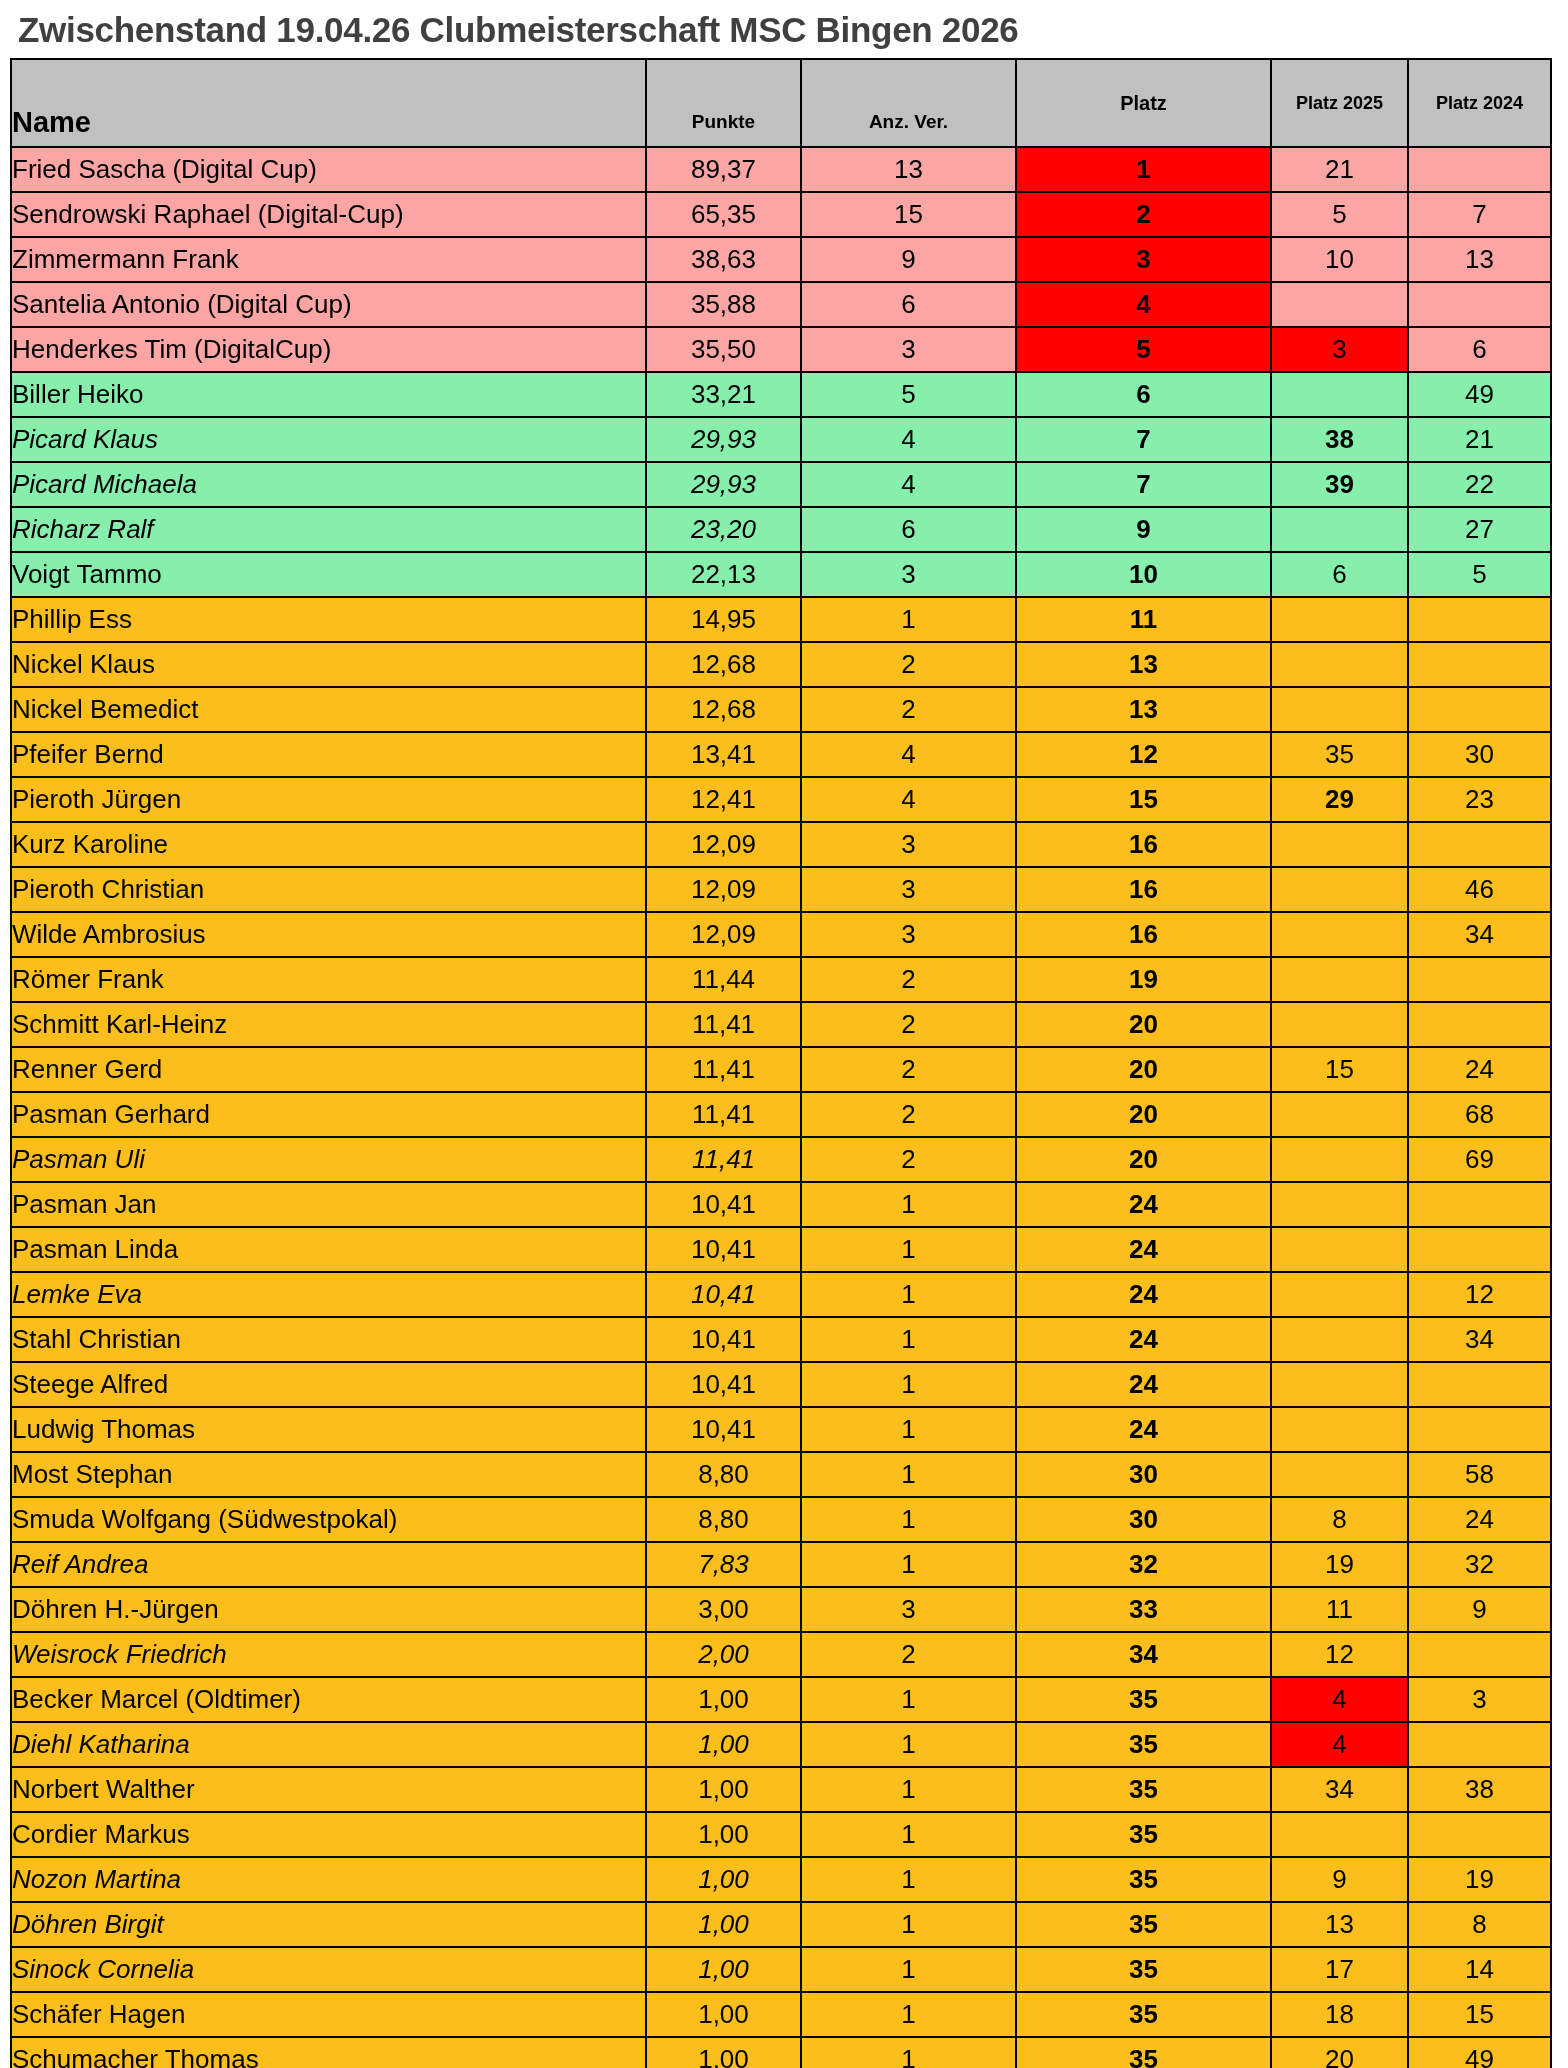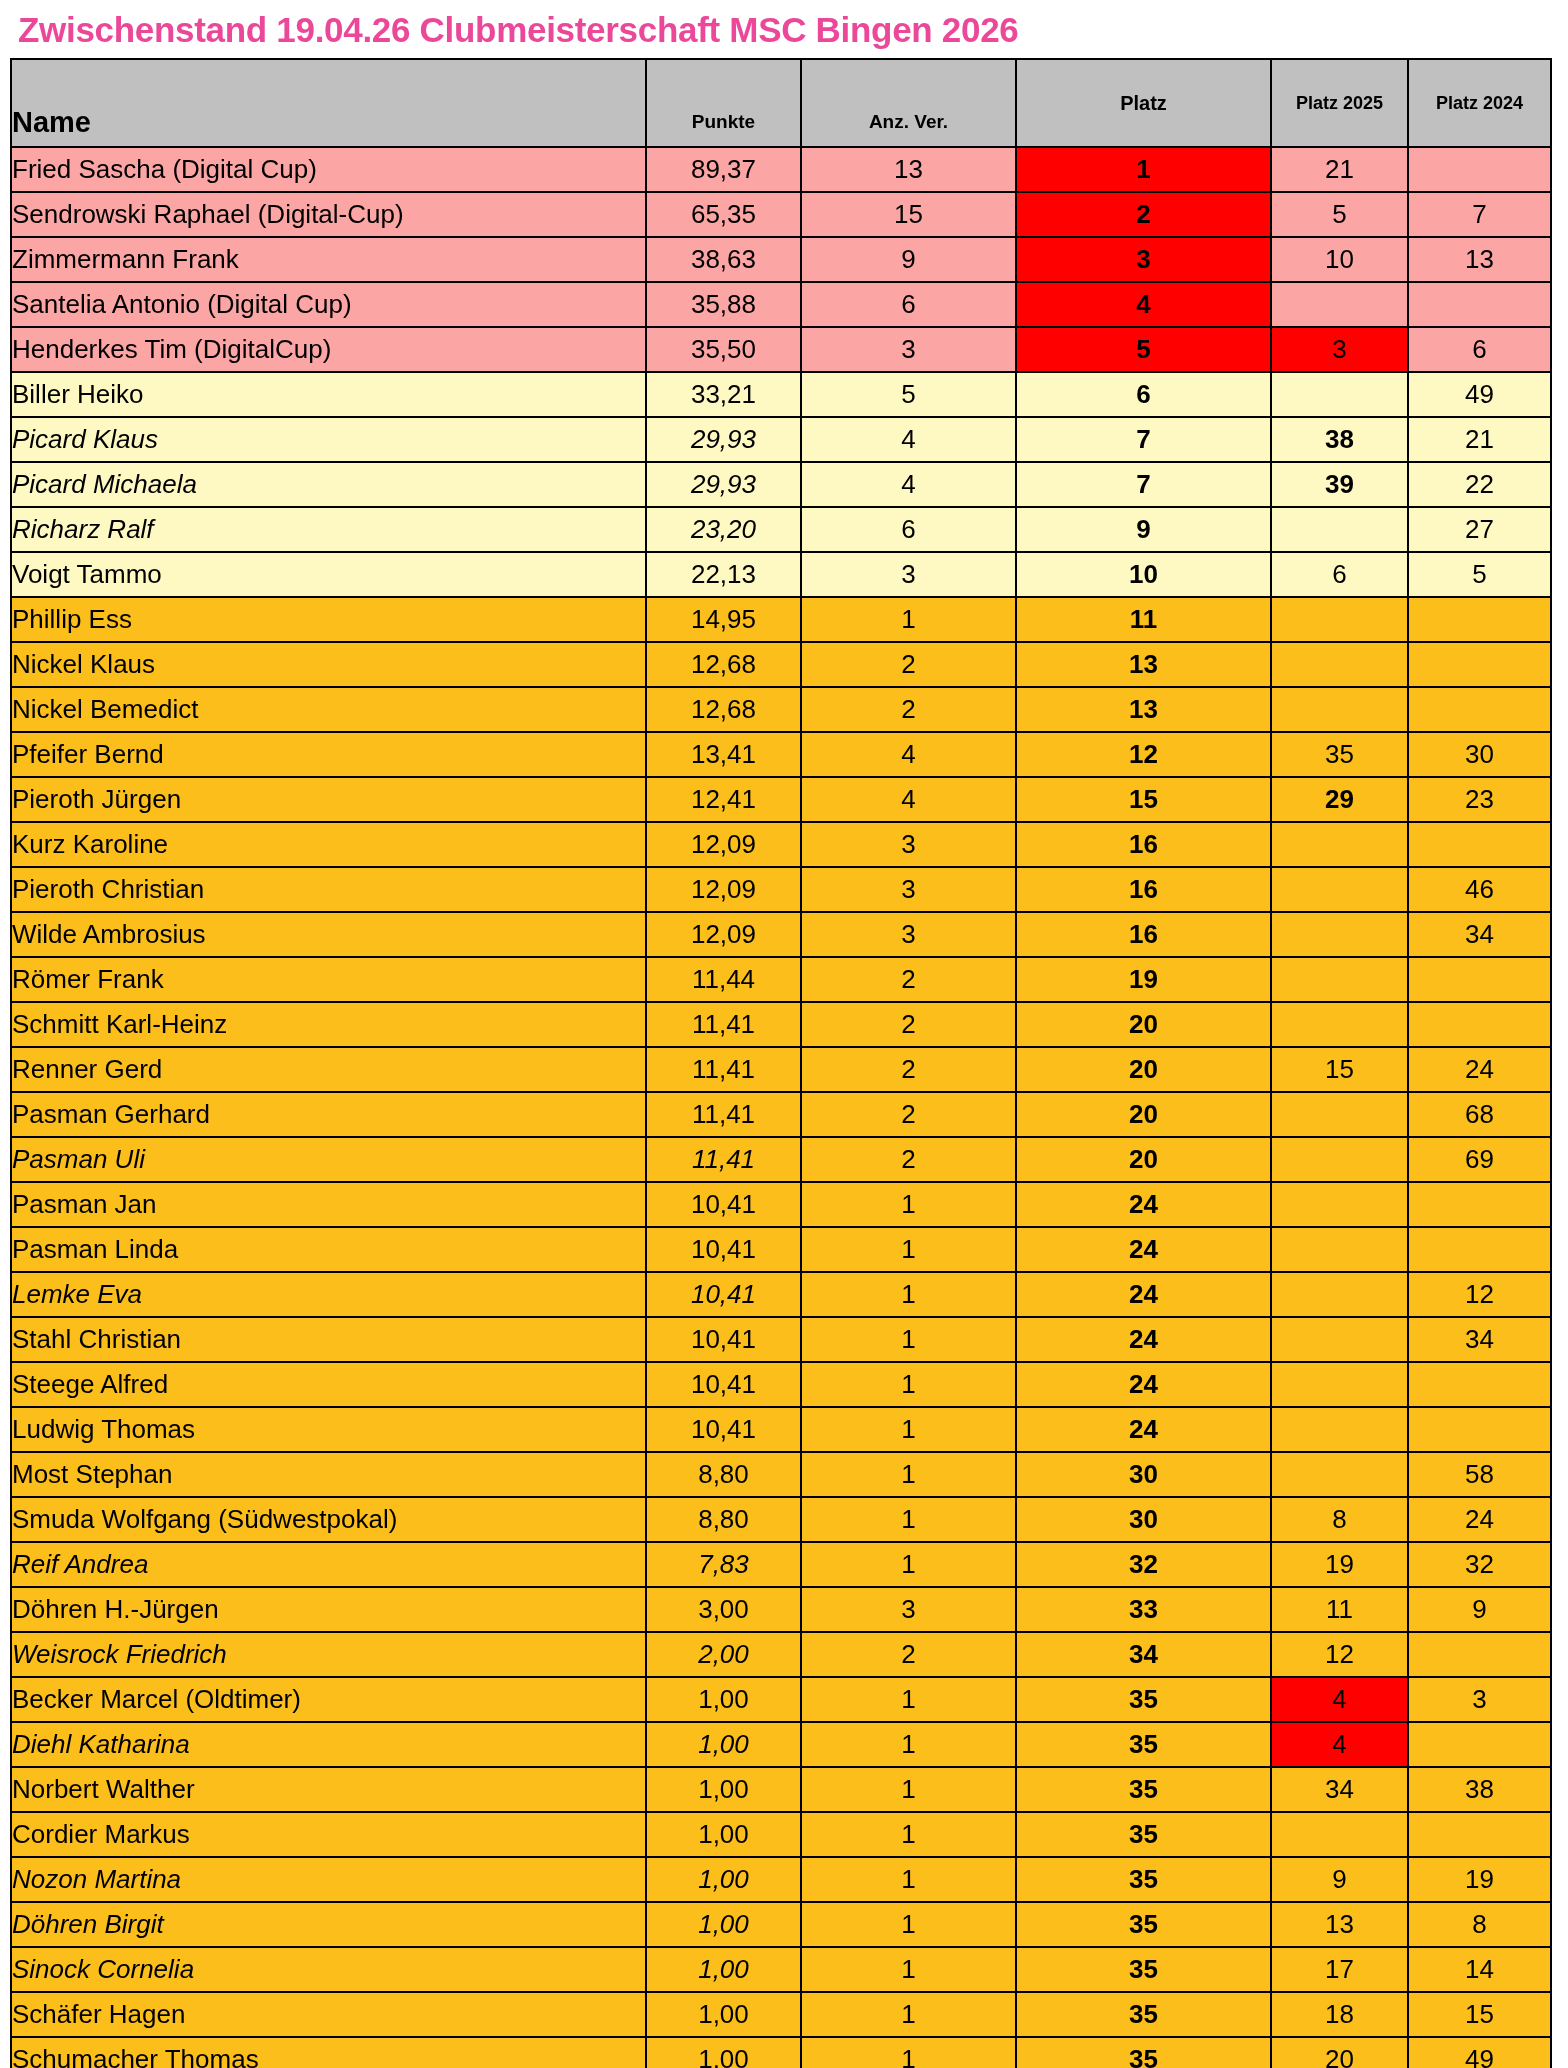--- a/index.html
+++ b/index.html
@@ -13,21 +13,21 @@
     -webkit-font-smoothing: antialiased;
   }
   #page {
     width: 1568px;
     box-sizing: border-box;
     padding: 6px 10px 0 10px;
   }
   #doc-title {
     font-size: 35px;
     font-weight: bold;
-    color: #ec4899;
+    color: #404040;
     letter-spacing: -0.3px;
     margin: 4px 0 8px 8px;
     white-space: nowrap;
   }
   table.standings {
     border-collapse: collapse;
     table-layout: fixed;
     width: 1540px;
     font-size: 25px;
     color: #000000;
@@ -101,21 +101,21 @@
   td.p25, td.p24 {
     text-align: center;
     font-size: 26px;
   }
   .bold { font-weight: bold; }
   .italic { font-style: italic; }
   .bolditalic { font-weight: normal; font-style: italic; }
 
   
   .fill-green  { background: #fca5a5; }
-  .fill-peach  { background: #fef9c3; }
+  .fill-peach  { background: #86efac; }
   .fill-orange { background: #fbbe1b; }
   .fill-red    { background: #ff0000; }
 </style>
 </head>
 <body>
 
 <div id="page">
 
   <div id="doc-title">Zwischenstand 19.04.26 Clubmeisterschaft MSC Bingen 2026</div>
 

